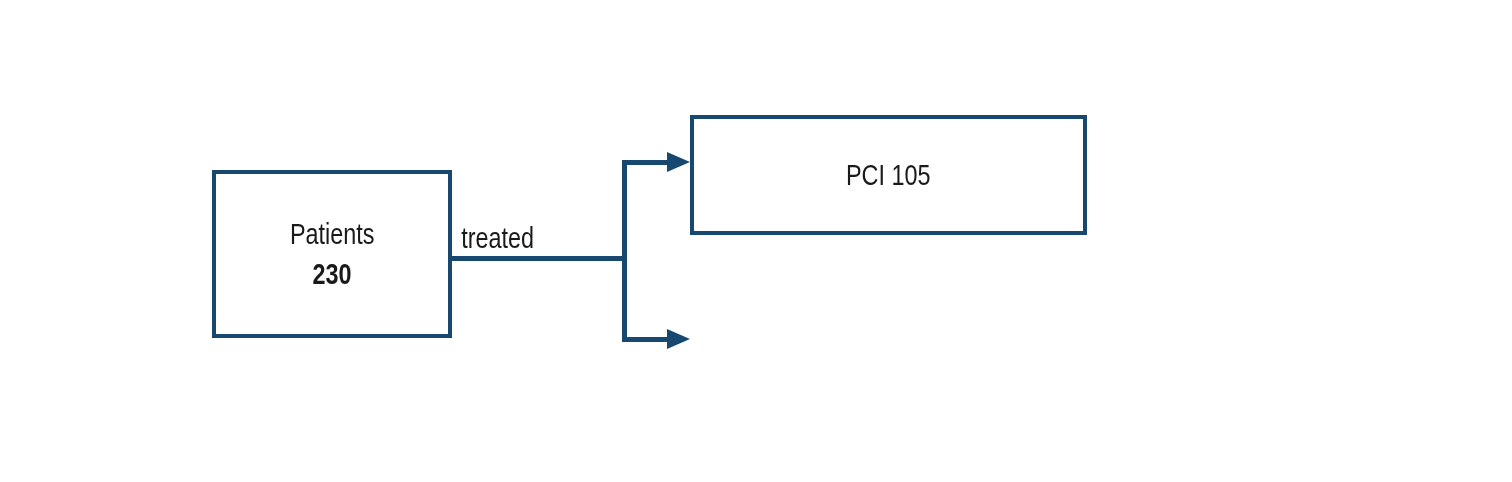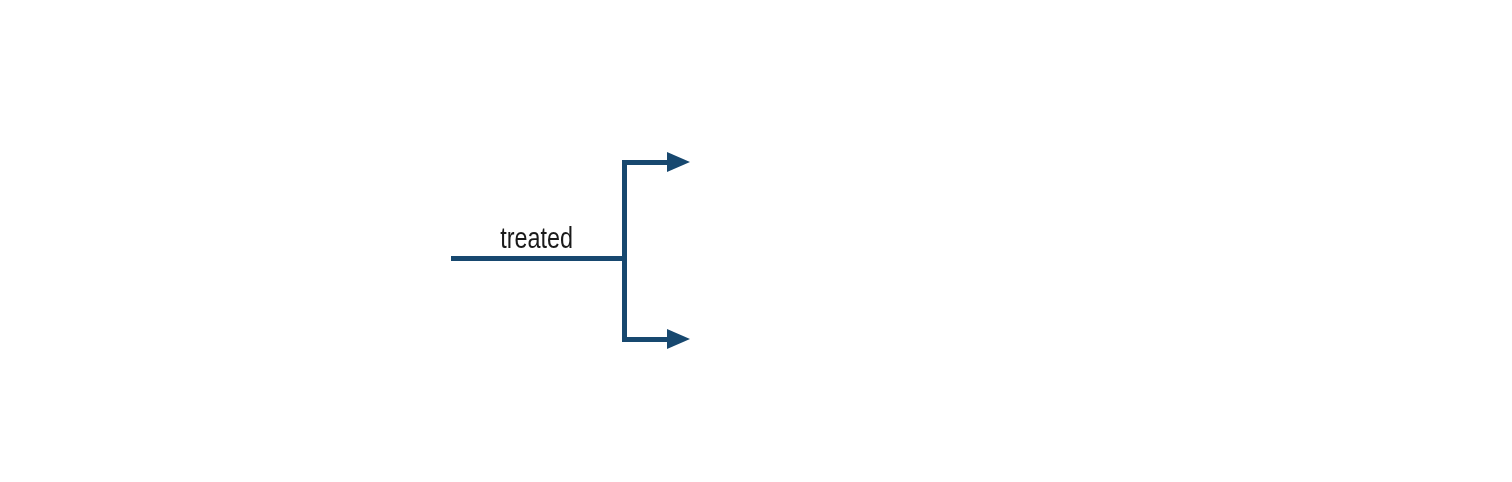--- a/index.html
+++ b/index.html
@@ -61,40 +61,47 @@
     border-bottom: 10px solid transparent;
     border-left: 23px solid var(--line-color);
   }
   .arrow-top    { left: 667px; top: 152px; }
   .arrow-bottom { left: 667px; top: 329px; }
 
   .edge-label {
     position: absolute;
     left: 451px;
     width: 171px;
-    text-align: center;
+    text-align: left;
     color: var(--text-color);
     font-size: 30px;
     line-height: 36px;
   }
   .edge-word { top: 220px; }
   .edge-num  { top: 262px; }
 </style>
 </head>
 <body>
 
 <div class="canvas">
 
+  <div class="node node-patients">
+    <div class="txt">Patients</div>
+    <div class="txt bold">230</div>
+  </div>
 
   <div class="line main-line"></div>
   <div class="edge-label edge-word">
     <span class="txt">treated</span>
   </div>
 
   <div class="line vert-line"></div>
   <div class="line top-branch"></div>
   <div class="line bottom-branch"></div>
   <div class="arrowhead arrow-top"></div>
   <div class="arrowhead arrow-bottom"></div>
 
+  <div class="node node-pci">
+    <div class="txt">PCI 105</div>
+  </div>
 
 
 </div>
 
 </body></html>

